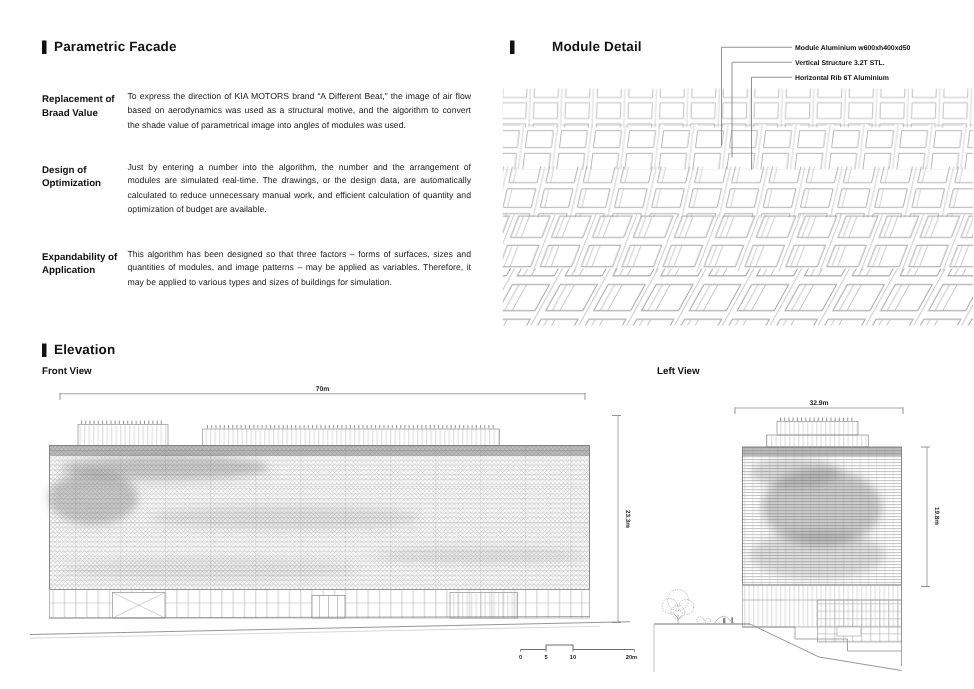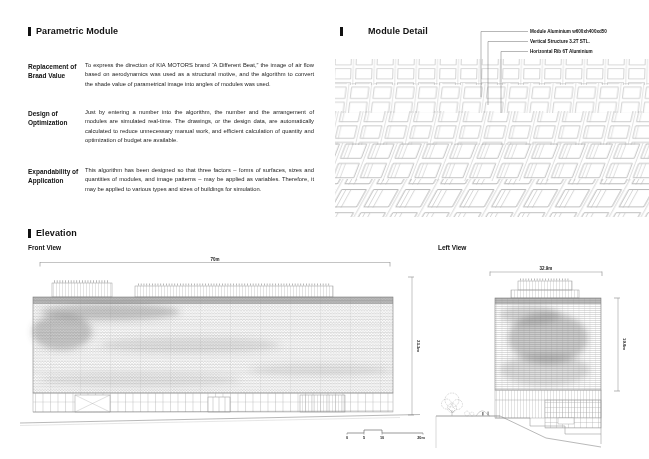--- a/index.html
+++ b/index.html
@@ -18,21 +18,21 @@
   svg{position:absolute;display:block;}
   svg text{font-family:"Liberation Sans",sans-serif;fill:#222;}
 </style>
 </head>
 <body>
 
 <div class="abs" style="left:0;top:0;width:649px;height:459px;">
 
   <div class="sec-h" style="left:28px;top:26px;">
     <i class="bar"></i>
-    <span class="sec-title">Parametric Module</span>
+    <span class="sec-title">Parametric Facade</span>
   </div>
 
   <div class="row-label" style="left:28px;top:62px;">Replacement of
 Braad Value</div>
   <p class="row-text" style="left:85px;top:61px;">To express the direction of KIA MOTORS brand “A Different Beat,” the image of air flow based on aerodynamics was used as a structural motive, and the algorithm to convert the shade value of parametrical image into angles of modules was used.</p>
 
   <div class="row-label" style="left:28px;top:109px;">Design of
 Optimization</div>
   <p class="row-text" style="left:85px;top:108px;">Just by entering a number into the algorithm, the number and the arrangement of modules are simulated real-time. The drawings, or the design data, are automatically calculated to reduce unnecessary manual work, and efficient calculation of quantity and optimization of budget are available.</p>
 

